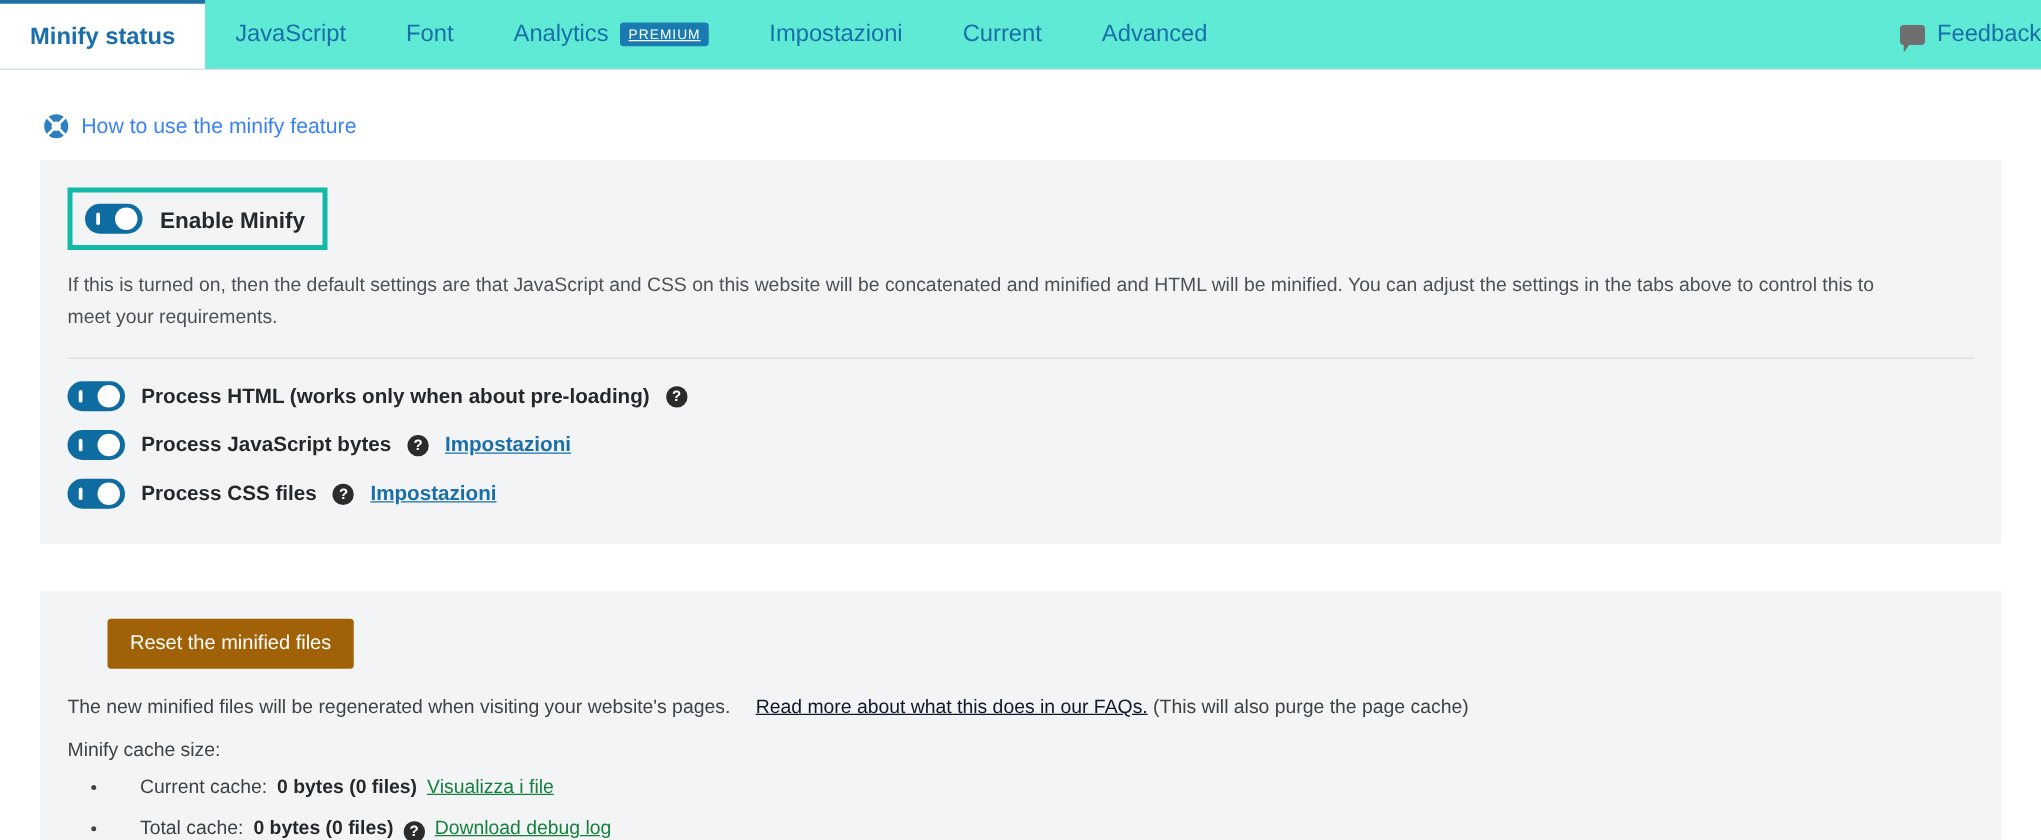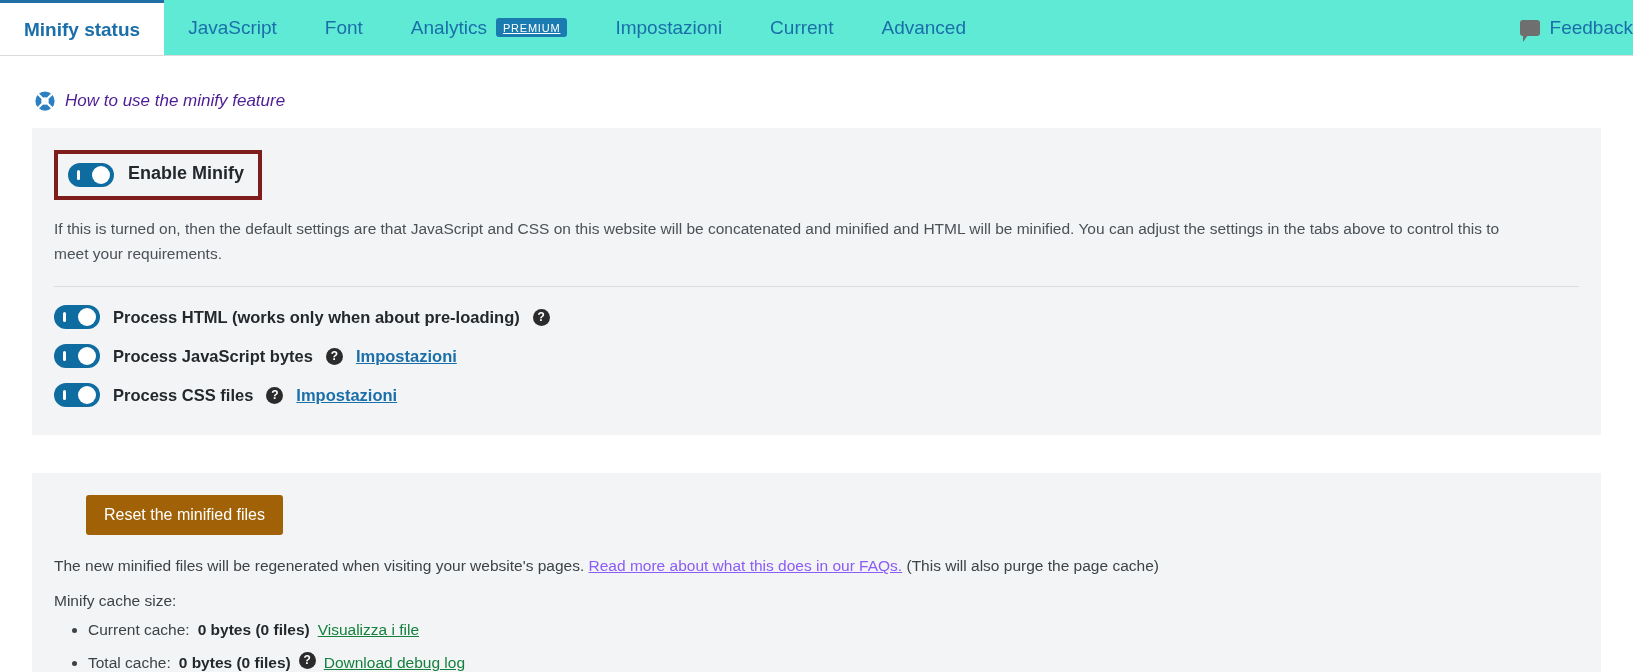--- a/index.html
+++ b/index.html
@@ -96,23 +96,22 @@
   }
 
   .howto-row {
     display: flex;
     align-items: center;
     gap: 9px;
     padding: 34px 0 16px 2px;
   }
   .howto-link {
     font-size: 17px;
-    color: #4c1d95;
-    cursor: pointer;
-    font-style: italic;
+    color: #3b82f6;
+    cursor: pointer;
   }
   .buoy {
     width: 22px; height: 22px;
     flex: 0 0 22px;
   }
 
   
   .panel {
     background: #f3f4f5;
     padding: 22px 22px 26px 22px;
@@ -139,23 +138,23 @@
   .toggle .bar {
     position: absolute;
     top: 7px; left: 9px;
     width: 3px; height: 10px;
     background: #ffffff;
     border-radius: 2px;
   }
 
   .enable-wrap {
     display: inline-flex;
-    align-items: flex-start;
+    align-items: flex-end;
     gap: 14px;
-    border: 4px solid #7f1d1d;
+    border: 4px solid #14b8a6;
     padding: 9px 14px 9px 10px;
     background: #f3f4f5;
   }
   .enable-label {
     font-size: 18px;
     font-weight: bold;
     color: #23282d;
   }
 
   .desc {
@@ -218,23 +217,24 @@
     cursor: pointer;
     font-family: "Liberation Sans", sans-serif;
     margin-left: 32px;
   }
   .reset-note {
     margin: 22px 0 0 0;
     font-size: 15.5px;
     color: #3c4348;
   }
   .reset-note a {
-    color: #8b5cf6;
+    color: #0f172a;
     text-decoration: underline;
     cursor: pointer;
+    margin-left: 16px;
   }
   .cache-title {
     margin: 17px 0 0 0;
     font-size: 15.5px;
     color: #3c4348;
   }
   ul.cache-list {
     margin: 9px 0 0 0;
     padding-left: 34px;
     list-style: disc;
@@ -244,21 +244,21 @@
     color: #3c4348;
     margin-bottom: 11px;
     line-height: 1.4;
   }
   ul.cache-list li b { color: #23282d; }
   .cache-link {
     color: #15803d;
     text-decoration: underline;
     cursor: pointer;
   }
-  .li-inner { display: inline-flex; align-items: flex-start; gap: 8px; }
+  .li-inner { display: inline-flex; align-items: flex-end; gap: 8px; margin-left: 24px; }
 </style>
 </head>
 <body>
 
 <div class="tabbar">
   <div class="tab active">
     <span class="lbl">Minify status</span>
   </div>
   <div class="tab">
     <span class="lbl">JavaScript</span>

